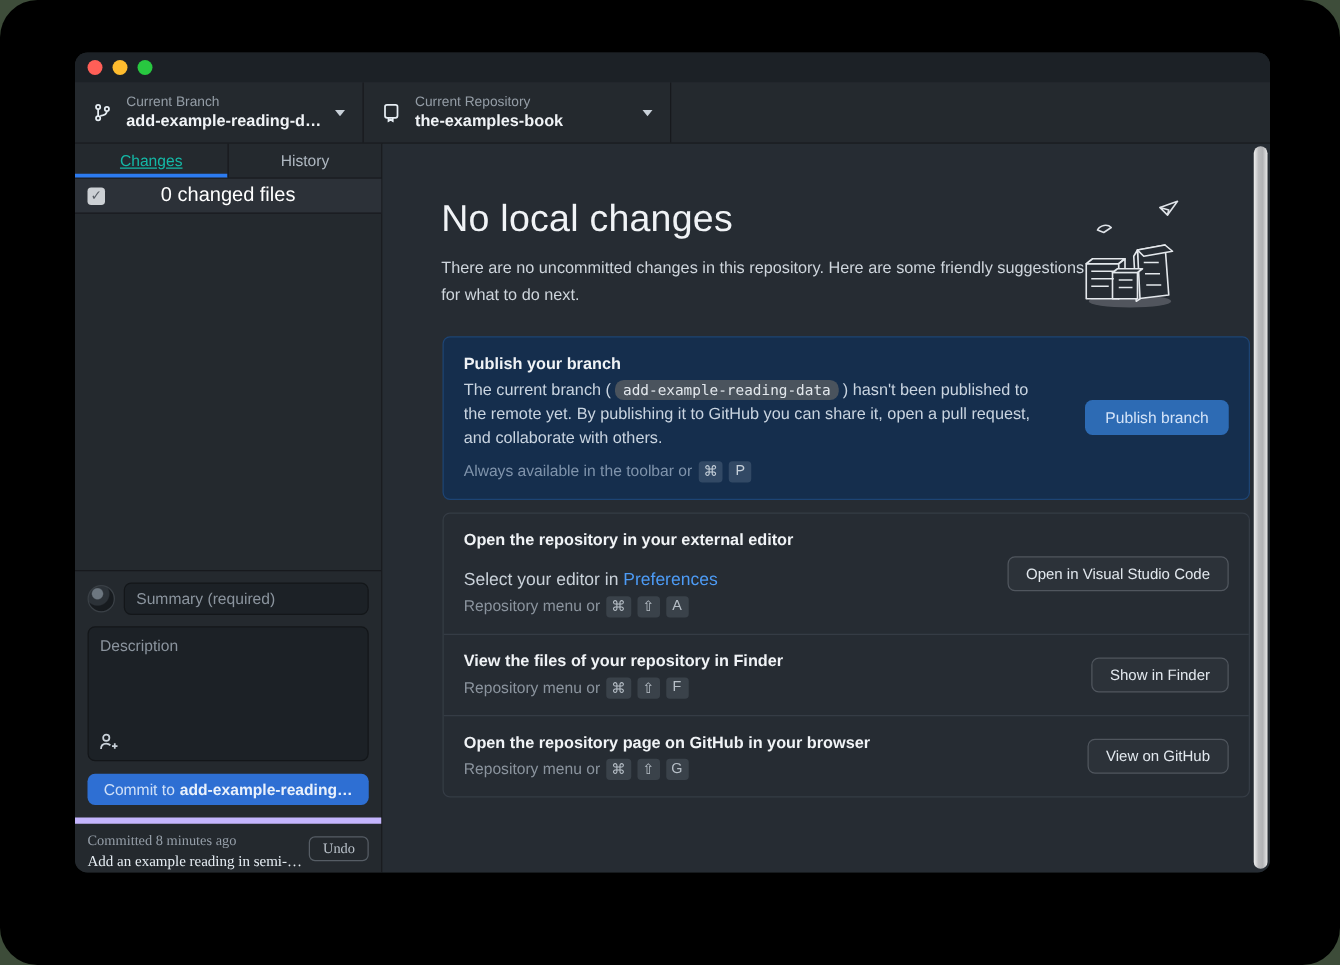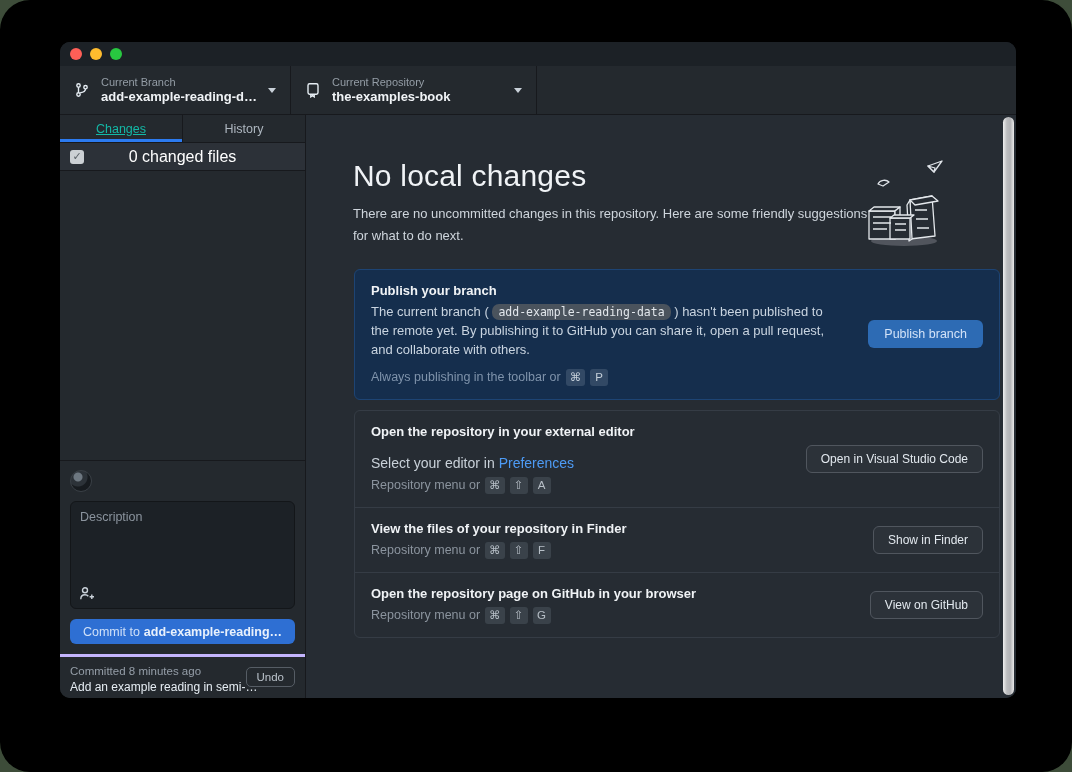--- a/index.html
+++ b/index.html
@@ -54,21 +54,21 @@
     background:radial-gradient(circle at 35% 30%, #6d7780 0 4px, #2c3238 5px 9px, #171b1f 10px); border:1px solid #3a4046; }
   .summary-input { flex:1; height:26px; background:#1c2126; border:1px solid #131619; border-radius:6px; color:#e6edf3; font-size:12.5px; padding:0 9px; outline:none; font-family:inherit; }
   .summary-input::placeholder { color:#8b949e; }
   .desc-box { position:relative; margin-top:9px; height:108px; background:#1c2126; border:1px solid #131619; border-radius:6px; }
   .desc-input { width:100%; height:80px; background:transparent; border:none; resize:none; outline:none; color:#e6edf3; font-size:12.5px; padding:8px 9px; font-family:inherit; }
   .desc-input::placeholder { color:#8b949e; }
   .coauthor-btn { position:absolute; left:8px; bottom:7px; display:flex; }
   .commit-btn { margin-top:10px; width:100%; height:25px; background:#2e6fd3; border:none; border-radius:6px; color:#cfe0f8; font-size:12.5px; font-family:inherit; display:flex; align-items:center; justify-content:center; gap:4px; white-space:nowrap; overflow:hidden; }
   .commit-btn b { color:#e9f1fc; }
 
-  .committed-bar { flex:none; height:44px; border-top:3px solid #c4b5fd; padding:6px 10px 0; position:relative; }
+  .committed-bar { flex:none; height:44px; border-top:5px solid #c4b5fd; padding:6px 10px 0; position:relative;font-family:Liberation Serif, serif; }
   .committed-status { font-size:11.5px; color:#959ea8; line-height:16px; }
   .committed-msg { font-size:12px; color:#e6edf3; line-height:16px; white-space:nowrap; overflow:hidden; }
   .undo-btn { position:absolute; right:10px; top:10px; background:transparent; border:1px solid #565d65; border-radius:5px; color:#b9c1c9; font-size:11.5px; font-family:inherit; padding:3px 10px; }
 
   
   .main { position:absolute; left:246px; top:73px; right:0; bottom:0; background:#262c33; overflow:hidden; }
   .hero { position:relative; margin:44px 16px 0 47px; }
   .hero h1 { font-size:30px; font-weight:300; color:#f0f3f6; letter-spacing:.2px; }
   .hero p { margin-top:10px; font-size:13px; color:#ced5dc; line-height:1.7; max-width:515px; }
   .illustration { position:absolute; right:48px; top:-1px; }
@@ -151,20 +151,21 @@
     </div>
     <div class="changed-row">
       <div class="checkbox">✓</div>
       <div class="changed-label">0 changed files</div>
     </div>
     <div class="sidebar-spacer"></div>
 
     <div class="commit-form">
       <div class="summary-row">
         <div class="avatar"></div>
+        <input class="summary-input" type="text" placeholder="Summary (required)" style="">
       </div>
       <div class="desc-box">
         <textarea class="desc-input" placeholder="Description" style=""></textarea>
         <span class="coauthor-btn">
           <svg width="17" height="15" viewBox="0 0 17 15" fill="none" stroke="#c9d1d9" stroke-width="1.4">
             <circle cx="6" cy="4.2" r="2.5"></circle>
             <path d="M1.8 13.2c0-3 2-4.4 4.2-4.4 1.3 0 2.5.5 3.3 1.5"></path>
             <path d="M12.8 8.6v4.4M10.6 10.8H15"></path>
           </svg>
         </span>
@@ -209,21 +210,21 @@
 
     <div class="publish-card">
       <div class="pc-text">
         <div class="pc-title">Publish your branch</div>
         <div class="pc-body">
           <span>The current branch (</span>
           <span class="code-chip">add-example-reading-data</span>
           <span>) hasn't been published to the remote yet. By publishing it to GitHub you can share it, open a pull request, and collaborate with others.</span>
         </div>
         <div class="pc-hint">
-          <span>Always publishing in the toolbar or</span>
+          <span>Always available in the toolbar or</span>
           <span class="kbd">⌘</span>
           <span class="kbd">P</span>
         </div>
       </div>
       <button class="publish-btn">Publish branch</button>
     </div>
 
     <div class="suggest-card">
 
       <div class="suggest-row">

